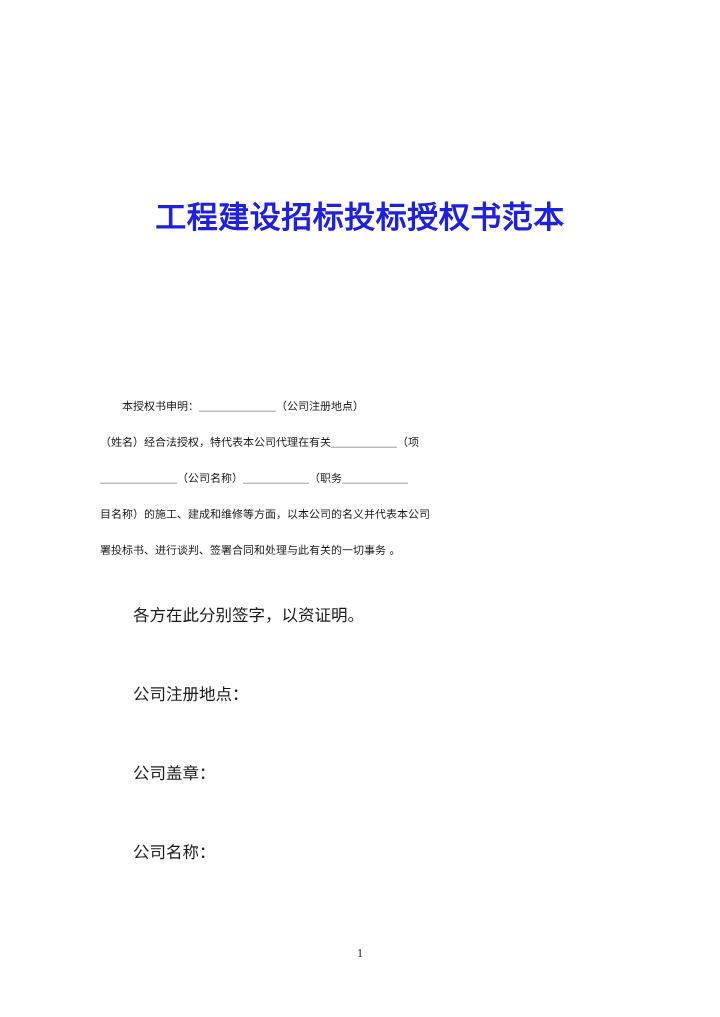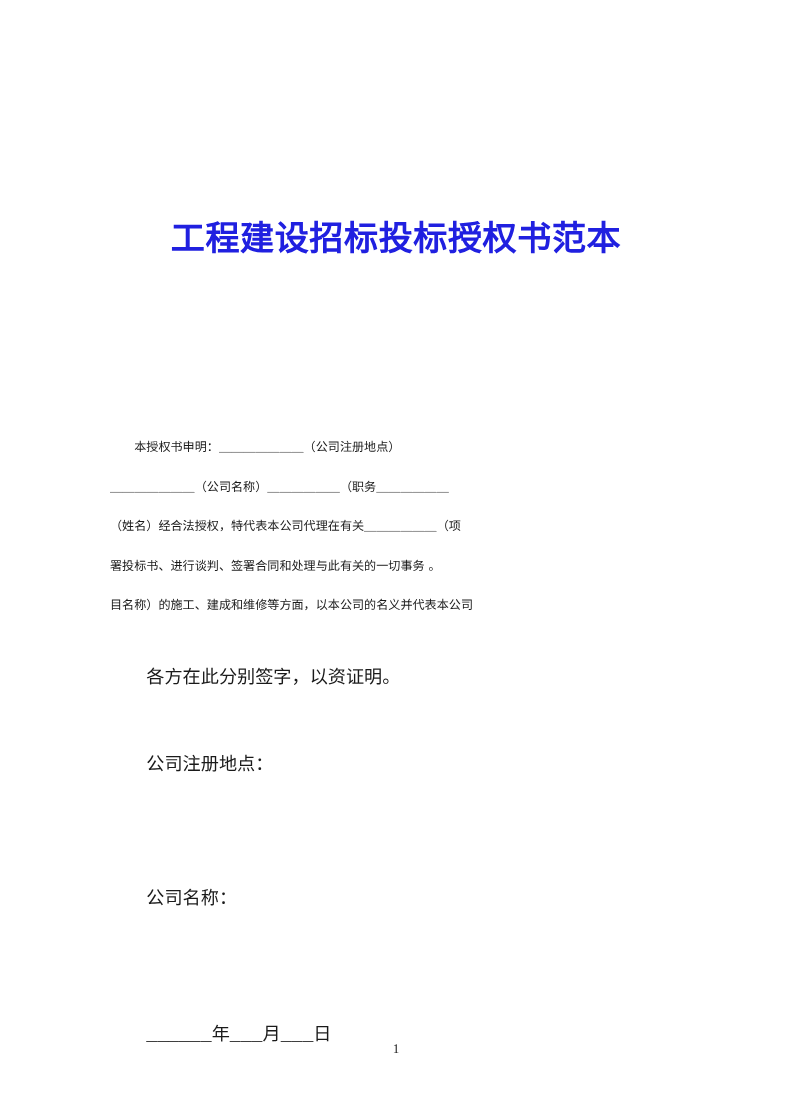--- a/index.html
+++ b/index.html
@@ -95,49 +95,49 @@
 <body>
 
 <div class="page">
 
   <div class="doc-title">工程建设招标投标授权书范本</div>
 
   <div class="body-block">
 
     <p class="para indent">本授权书申明：＿＿＿＿＿＿＿（公司注册地点）</p>
 
+    <p class="para">（姓名）经合法授权，特代表本公司代理在有关＿＿＿＿＿＿（项</p>
+
     <p class="para">＿＿＿＿＿＿＿（公司名称）＿＿＿＿＿＿（职务＿＿＿＿＿＿</p>
 
-    <p class="para">（姓名）经合法授权，特代表本公司代理在有关＿＿＿＿＿＿（项</p>
+    <p class="para">目名称）的施工、建成和维修等方面，以本公司的名义并代表本公司</p>
 
     <p class="para">署投标书、进行谈判、签署合同和处理与此有关的一切事务 。</p>
-
-    <p class="para">目名称）的施工、建成和维修等方面，以本公司的名义并代表本公司</p>
 
   </div>
 
   <div class="sig-block">
 
     <p class="sig-line">各方在此分别签字，以资证明。</p>
 
     <div class="sig-gap-lg"></div>
 
     <p class="sig-line">公司注册地点：</p>
 
     <div class="sig-gap-lg"></div>
 
+    <p class="sig-line">公司盖章：</p>
 
     <div class="sig-gap-lg"></div>
 
     <p class="sig-line">公司名称：</p>
 
     <div class="sig-gap-xl"></div>
 
 
     <div class="sig-gap-lg"></div>
 
-    <p class="sig-line">______年___月___日</p>
 
   </div>
 
   <div class="page-number">1</div>
 
 </div>
 
 </body></html>

